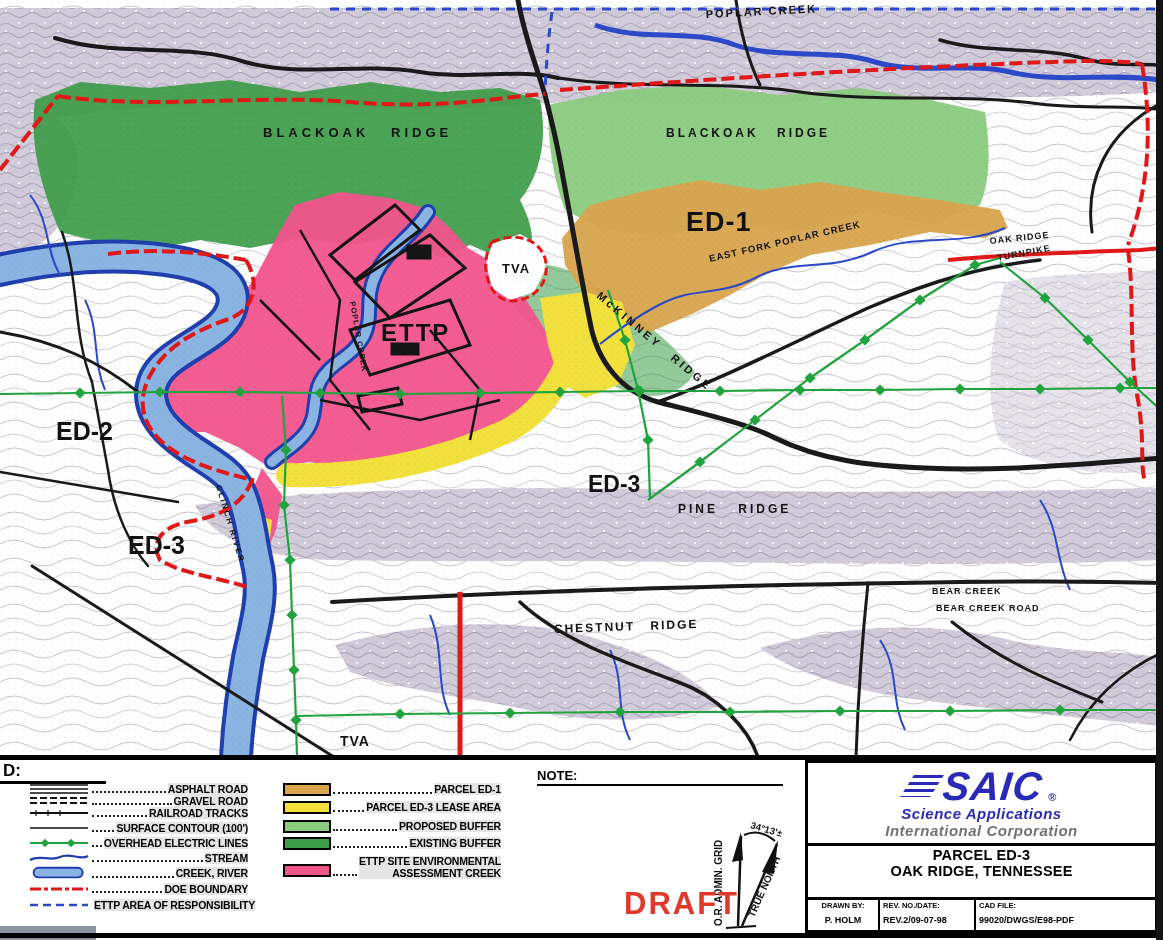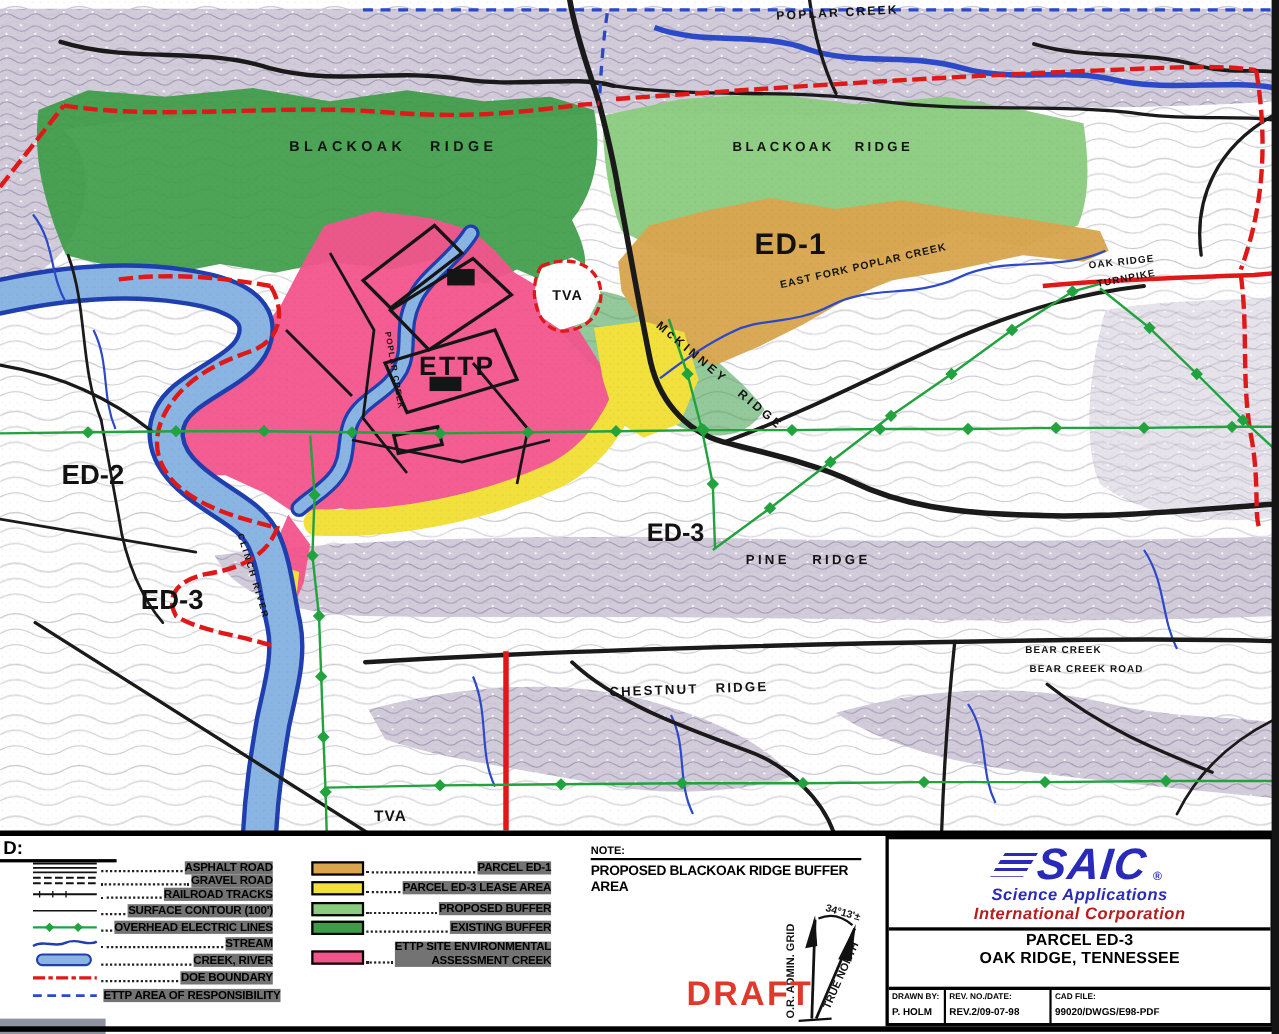--- a/index.html
+++ b/index.html
@@ -9,26 +9,26 @@
   .mlabel{font-weight:700;}
   
   #divider{position:absolute;left:0;top:755px;width:1163px;height:5px;background:#000;}
   #panel{position:absolute;left:0;top:760px;width:1163px;height:175px;background:#fff;}
   #legendbox{position:absolute;left:0;top:0;width:805px;height:173px;background:#fff;}
   #legend-title{position:absolute;left:3px;top:1px;font-size:17px;font-weight:700;}
   #legend-underline{position:absolute;left:0;top:21px;width:106px;height:2.5px;background:#000;}
   .lrow{position:absolute;left:28px;width:220px;height:14px;display:flex;align-items:center;}
   .lrow .sw{width:62px;height:14px;flex:0 0 62px;}
   .lleader{flex:1;border-bottom:2px dotted #222;height:8px;margin:0 2px;align-self:flex-end;margin-bottom:3px;}
-  .llabel{background:#737373;font-weight:700;font-size:10.5px;white-space:nowrap;letter-spacing:-0.2px;}
+  .llabel{background:#e5e5e5;font-weight:700;font-size:10.5px;white-space:nowrap;letter-spacing:-0.2px;}
   .mrow{position:absolute;left:283px;width:218px;height:16px;display:flex;align-items:center;}
   .msw{width:48px;height:13px;flex:0 0 48px;border:2px solid #000;box-sizing:border-box;}
   .mlab2{text-align:right;line-height:11.5px;}
   #notebox{position:absolute;left:537px;top:8px;width:246px;}
-  #note-title{font-size:10px;font-weight:700;display:block;border-bottom:2.5px solid #000;padding-bottom:1px;}
+  #note-title{font-size:13px;font-weight:700;display:block;border-bottom:2.5px solid #000;padding-bottom:1px;}
   .note-line{font-size:12.5px;font-weight:700;letter-spacing:-0.3px;line-height:15px;display:block;margin-top:2px;}
   #draft{position:absolute;left:624px;top:126px;font-size:31px;font-weight:700;letter-spacing:2px;}
   #arrowbox{position:absolute;left:698px;top:56px;}
   
   #titleblock{position:absolute;left:805px;top:0;width:353px;height:173px;border:3px solid #000;
               box-sizing:border-box;display:flex;flex-direction:column;}
   #logo-sec{height:80px;border-bottom:3px solid #000;display:flex;flex-direction:column;
             align-items:center;justify-content:center;}
   #logo-row{display:flex;align-items:center;gap:6px;height:38px;}
   .speed{width:30px;height:22px;background:repeating-linear-gradient(to bottom,#2a2ab8 0 3px,transparent 3px 7px);
@@ -36,21 +36,21 @@
   #saic-text{font-size:40px;font-weight:900;font-style:italic;letter-spacing:1px;transform:skewX(-6deg);line-height:36px;}
   #saic-reg{font-size:11px;font-weight:700;align-self:flex-end;margin-bottom:2px;}
   .company{font-size:15px;font-weight:700;font-style:italic;letter-spacing:0.5px;line-height:17px;}
   #map-title-sec{height:50px;border-bottom:3px solid #000;text-align:center;padding-top:1px;}
   .tb-title{font-size:14.5px;font-weight:700;line-height:16px;letter-spacing:0.2px;}
   #info-row{flex:1;display:flex;}
   .cell{border-right:2px solid #000;padding:1px 3px;box-sizing:border-box;}
   .cell:last-child{border-right:none;}
   .cell-label{font-size:7.5px;font-weight:700;display:block;}
   .cell-value{font-size:9px;font-weight:700;display:block;margin-top:5px;white-space:nowrap;}
-  #c1{width:52px;} #c2{width:96px;} #c3{flex:1;}
+  #c1{width:72px;text-align:center;} #c2{width:96px;} #c3{flex:1;}
   
   #right-border{position:absolute;left:1156px;top:0;width:7px;height:940px;background:#141414;}
   #bottom-border{position:absolute;left:0;top:933px;width:1163px;height:5px;background:#000;}
   #scan-gray{position:absolute;left:0;top:926px;width:96px;height:14px;background:#8d93a0;}
 </style>
 </head>
 <body>
 
 <div id="sheet">
 
@@ -316,21 +316,20 @@
         <span class="llabel">EXISTING BUFFER</span>
       </div>
       <div class="mrow" style="top:93px;height:26px;align-items:flex-end;">
         <span class="msw" style="margin-bottom: 2px; background: rgb(242, 84, 140);"></span>
         <span class="lleader"></span>
         <span class="llabel mlab2"><span>ETTP SITE ENVIRONMENTAL</span><br><span>ASSESSMENT CREEK</span></span>
       </div>
 
       <div id="notebox">
         <span id="note-title">NOTE:</span>
-        <span class="note-line">PROPOSED BLACKOAK RIDGE BUFFER AREA</span>
       </div>
 
       <div id="arrowbox">
         <svg width="106" height="116" viewBox="0 0 106 116">
           <line x1="40" y1="110" x2="43" y2="20" stroke="#111" stroke-width="2.5"></line>
           <polygon points="43,16 34,46 45,44" fill="#111"></polygon>
           <line x1="44" y1="110" x2="79" y2="28" stroke="#111" stroke-width="2.5"></line>
           <polygon points="80,24 64,56 76,58" fill="#111"></polygon>
           <path d="M46,19 Q62,12 77,25" fill="none" stroke="#111" stroke-width="2"></path>
           <line x1="28" y1="112" x2="58" y2="110" stroke="#111" stroke-width="2"></line>
@@ -344,21 +343,21 @@
     </div>
 
     <div id="titleblock">
       <div id="logo-sec">
         <div id="logo-row">
           <span class="speed"></span>
           <span id="saic-text" style="color: rgb(42, 42, 184);">SAIC</span>
           <span id="saic-reg" style="color: rgb(42, 42, 184);">®</span>
         </div>
         <span class="company" style="color: rgb(42, 42, 184);">Science Applications</span>
-        <span class="company" style="color: #b91c1c; font-style: italic;">International Corporation</span>
+        <span class="company" style="color: #737373; font-style: italic;">International Corporation</span>
       </div>
       <div id="map-title-sec">
         <div class="tb-title">PARCEL ED-3</div>
         <div class="tb-title">OAK RIDGE, TENNESSEE</div>
       </div>
       <div id="info-row">
         <div class="cell" id="c1">
           <span class="cell-label">DRAWN BY:</span>
           <span class="cell-value">P. HOLM</span>
         </div>

